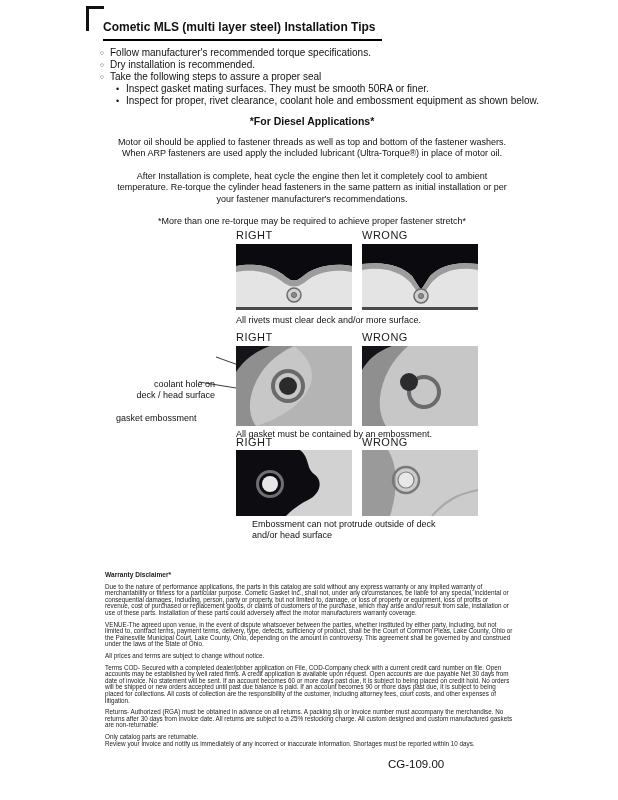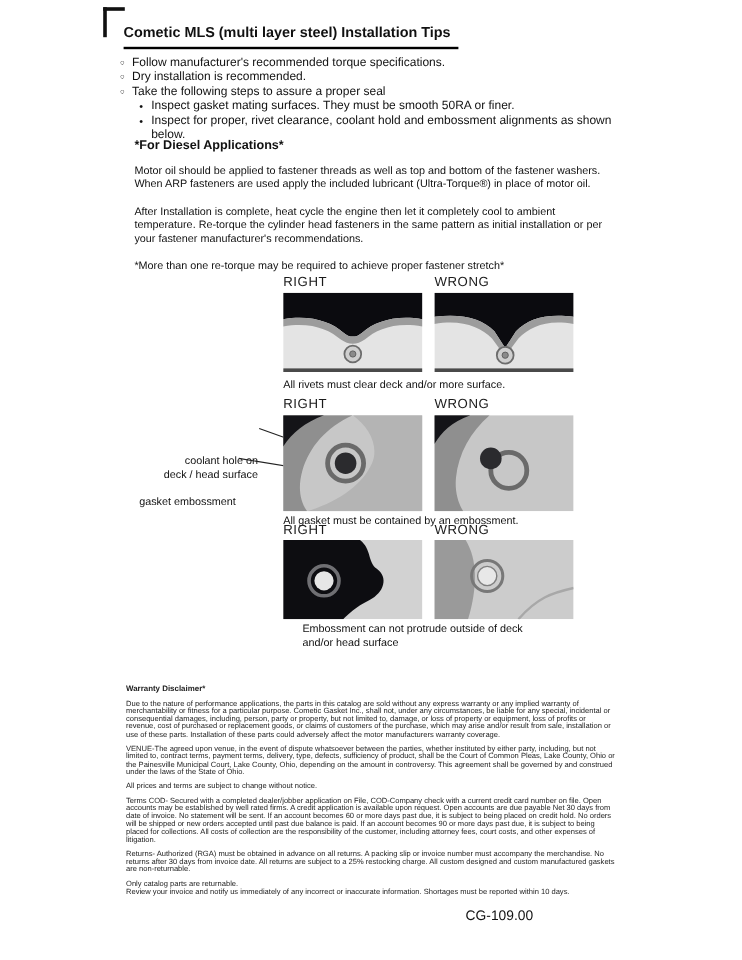--- a/index.html
+++ b/index.html
@@ -9,21 +9,21 @@
   }
   .corner-mark{position:absolute;left:86px;top:6px;width:15px;height:22px;
     border-left:3px solid #111;border-top:3px solid #111;}
   .title{position:absolute;left:103px;top:20px;font-size:12px;font-weight:bold;
     border-bottom:2px solid #000;padding:0 6px 5px 0;white-space:nowrap;}
   .tips{position:absolute;left:100px;top:47px;width:440px;font-size:10px;line-height:12px;}
   .li{position:relative;padding-left:10px;}
   .li.l1::before{content:"\25CB";position:absolute;left:0;top:0;font-size:6.5px;line-height:12px;}
   .li.l2{margin-left:16px;}
   .li.l2::before{content:"\2022";position:absolute;left:0;top:0;font-size:9px;line-height:12px;}
-  .diesel{position:absolute;left:112px;top:116px;width:400px;font-size:9px;line-height:11.5px;}
+  .diesel{position:absolute;left:112px;top:116px;width:400px;font-size:9px;line-height:11.5px;text-align:center;}
   .diesel h2{font-size:10.5px;font-weight:bold;margin:0 0 9px 0;}
   .diesel p{margin:0 0 11px 0;}
   .fig-label{position:absolute;width:116px;font-size:11px;letter-spacing:.5px;color:#1a1a1a;}
   .fig{position:absolute;width:116px;}
   .fig svg{display:block;width:116px;}
   .caption{position:absolute;font-size:9px;line-height:11px;color:#111;}
   .pre{white-space:pre-line;}
   .annot{position:absolute;font-size:9px;line-height:10.5px;color:#111;margin-top:36px;}
   .annot-lines{position:absolute;left:195px;top:348px;width:100px;height:60px;}
   .disclaimer{position:absolute;left:105px;top:572px;width:408px;font-size:6.3px;line-height:6.6px;color:#1c1c1c;}
@@ -38,21 +38,21 @@
 
   <div class="corner-mark"></div>
 
   <div class="title">Cometic MLS (multi layer steel) Installation Tips</div>
 
   <div class="tips">
     <div class="li l1">Follow manufacturer's recommended torque specifications.</div>
     <div class="li l1">Dry installation is recommended.</div>
     <div class="li l1">Take the following steps to assure a proper seal</div>
     <div class="li l2">Inspect gasket mating surfaces.  They must be smooth 50RA or finer.</div>
-    <div class="li l2">Inspect for proper, rivet clearance, coolant hold and embossment alignments as shown below.</div>
+    <div class="li l2">Inspect for proper, rivet clearance, coolant hole and embossment equipment as shown below.</div>
   </div>
 
   <div class="diesel">
     <h2>*For Diesel Applications*</h2>
     <p>Motor oil should be applied to fastener threads as well as top and bottom of the fastener washers. When ARP fasteners are used apply the included lubricant (Ultra-Torque®) in place of motor oil.</p>
     <p>After Installation is complete, heat cycle the engine then let it completely cool to ambient temperature. Re-torque the cylinder head fasteners in the same pattern as initial installation or per your fastener manufacturer's recommendations.</p>
     <p>*More than one re-torque may be required to achieve proper fastener stretch*</p>
   </div>
 
   <div class="fig-label" style="left:236px;top:229px">RIGHT</div>

